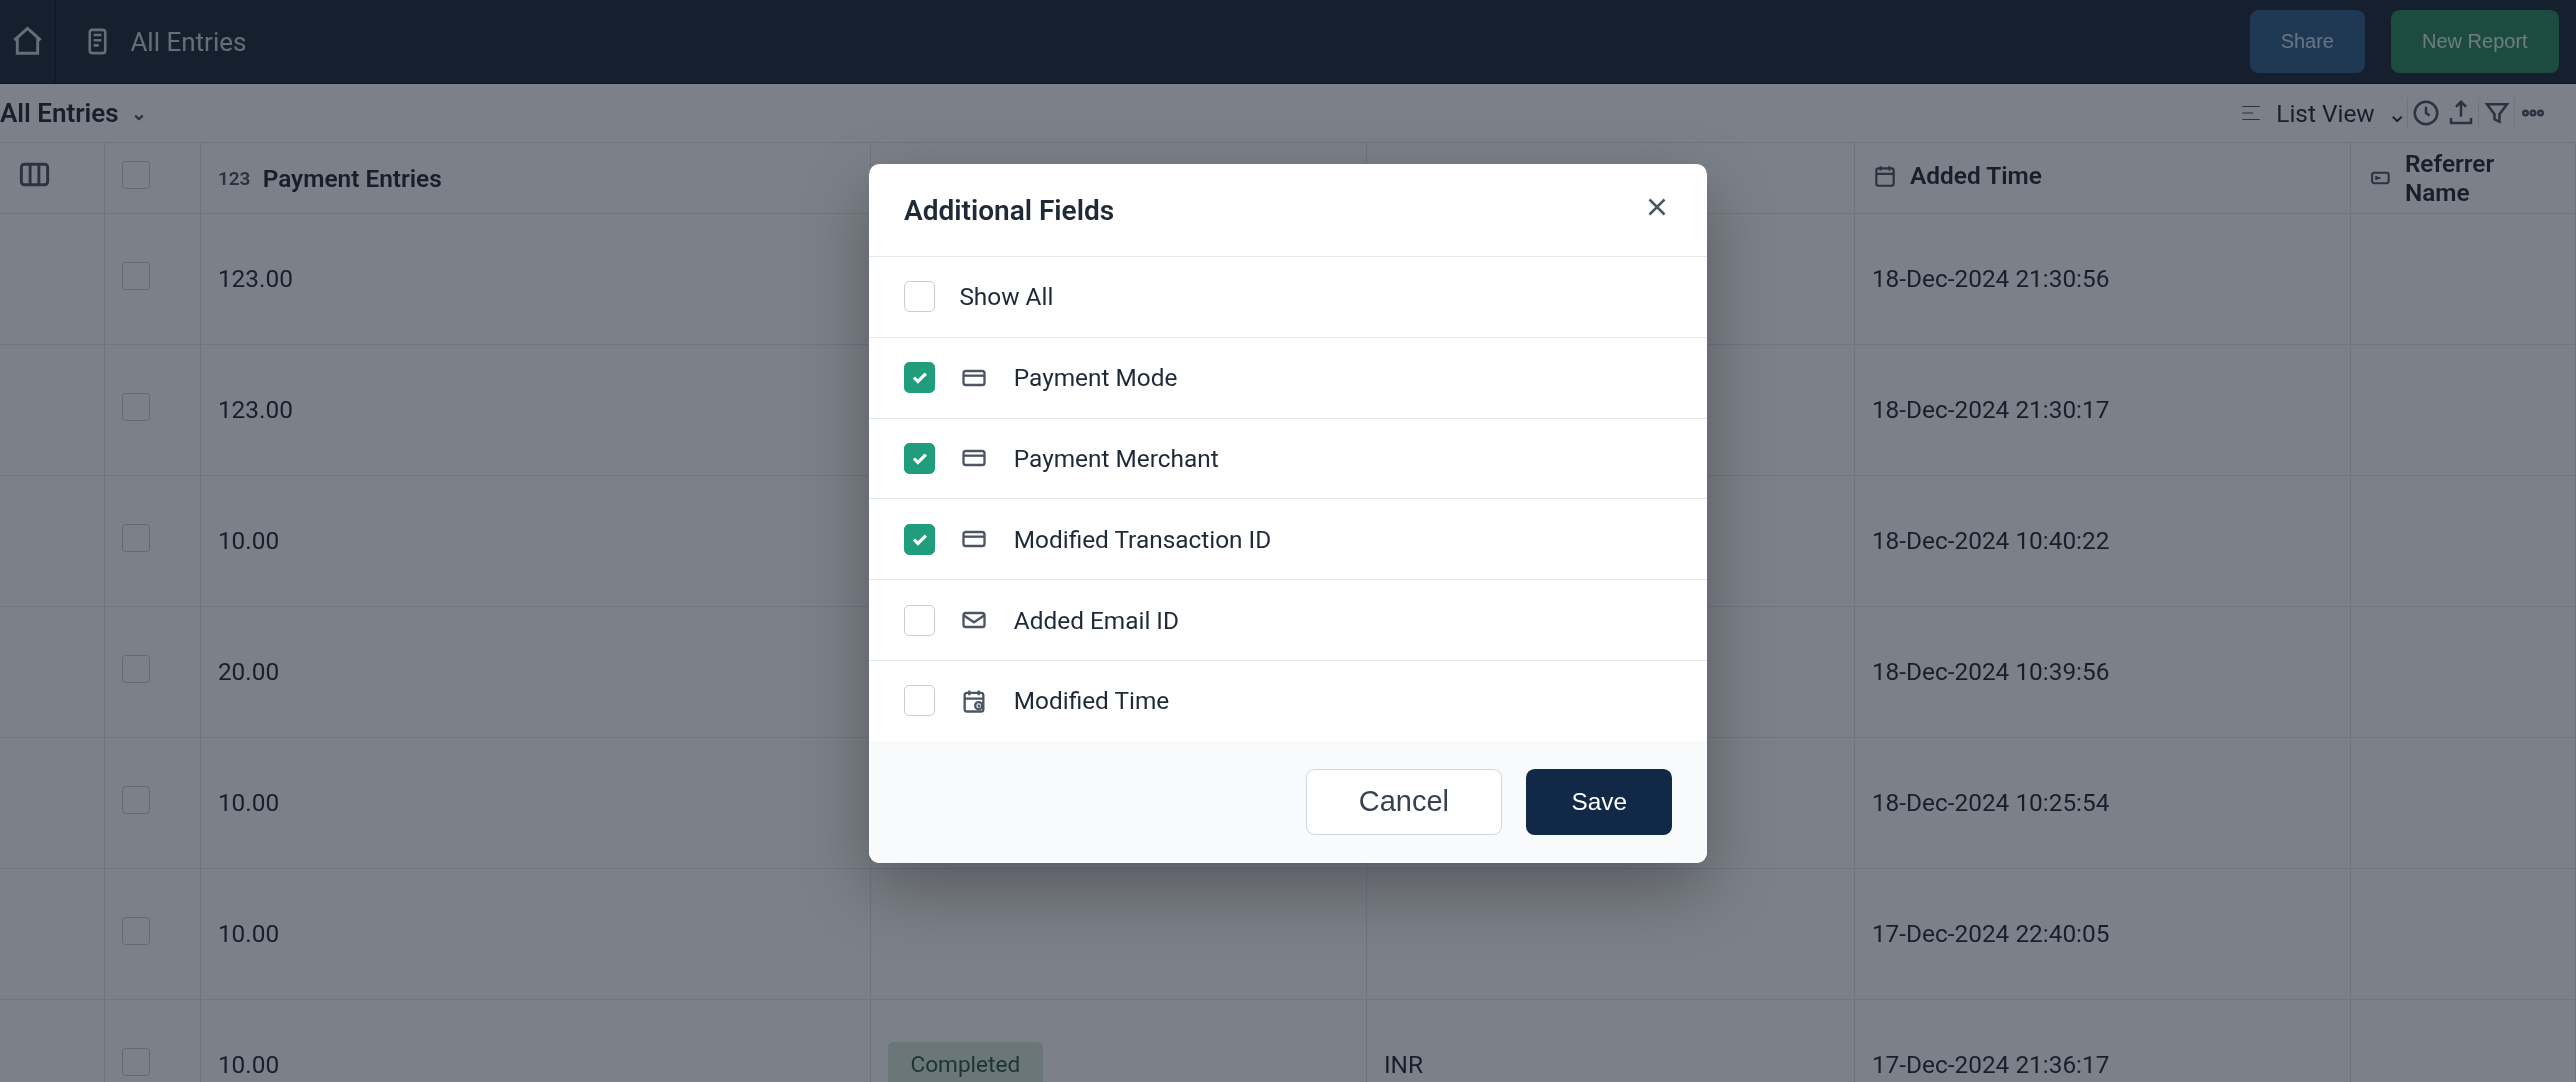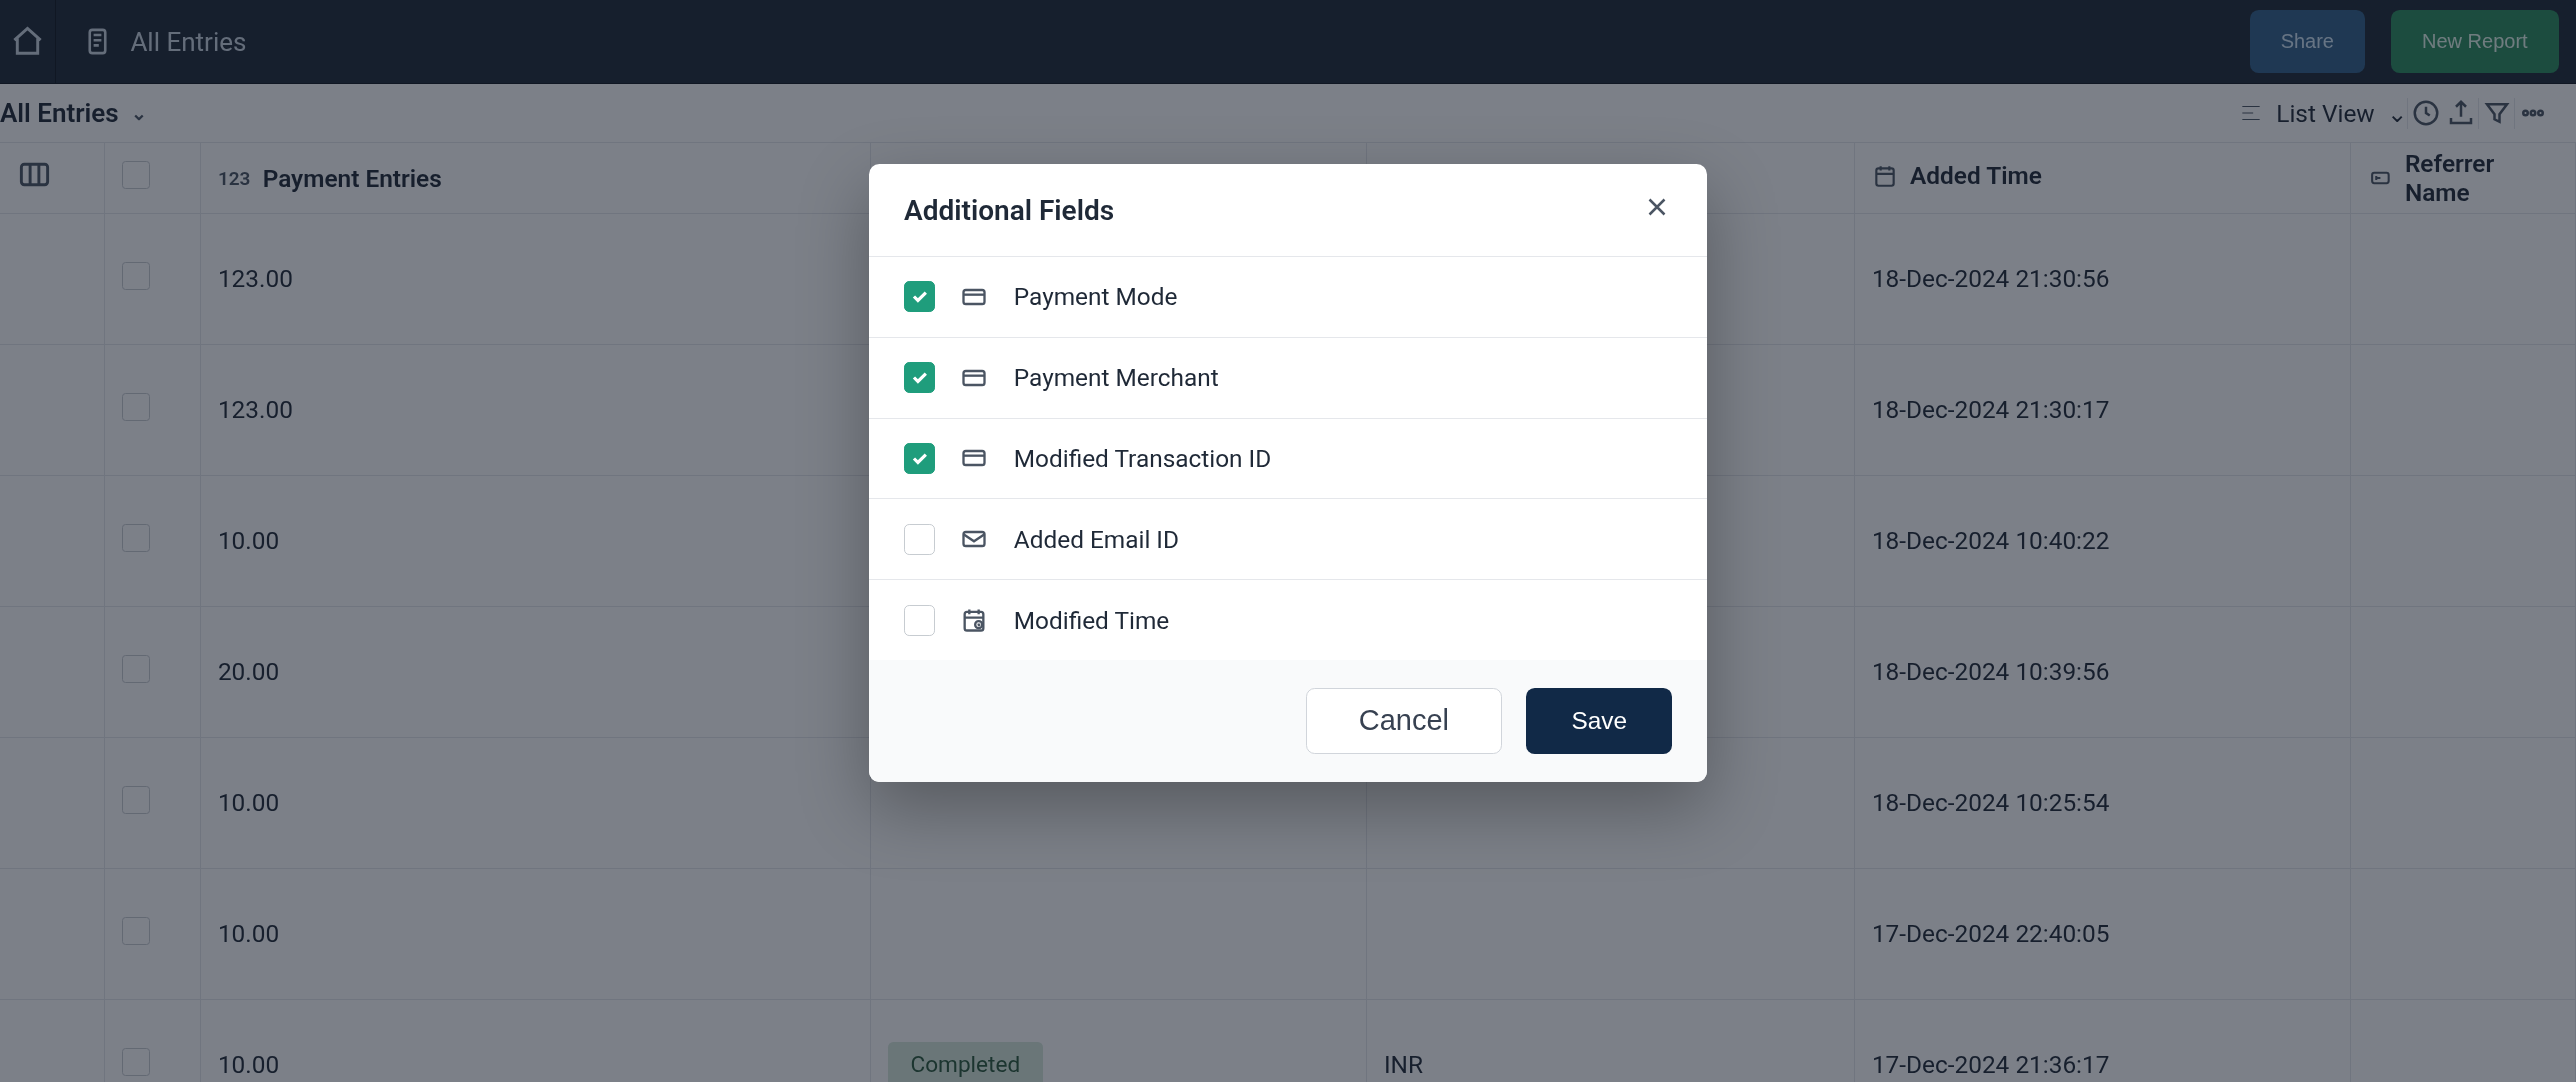--- a/index.html
+++ b/index.html
@@ -363,20 +363,24 @@
       <div class="modal-head">
         <div class="modal-title">Additional Fields</div>
         <div class="close-btn">
           <svg viewBox="0 0 24 24" fill="none">
               <path d="M6 6l12 12M18 6L6 18"></path>
             </svg>
         </div>
       </div>
       <div class="field-list" id="field-list">
           <div class="field-row">
+            <span class="fld-check"></span>
+            <span>Show All</span>
+          </div>
+          <div class="field-row">
             <span class="fld-check on">
               <svg viewBox="0 0 24 24">
                 <path d="M5 12l5 5L20 7"></path>
               </svg>
             </span>
             <span class="fld-icon">
               <svg viewBox="0 0 24 24">
                 <rect x="3" y="6" width="18" height="12" rx="2"></rect>
                 <path d="M3 10h18"></path>
               </svg>

